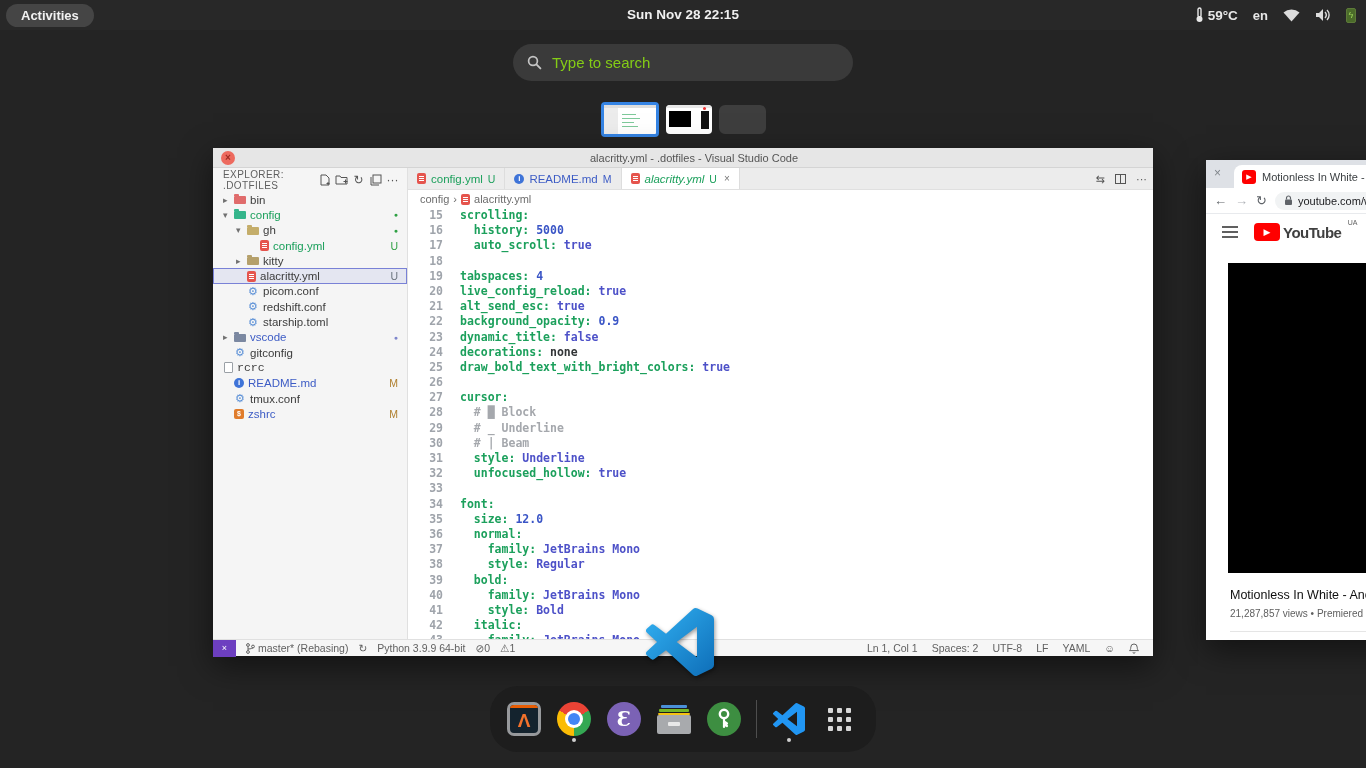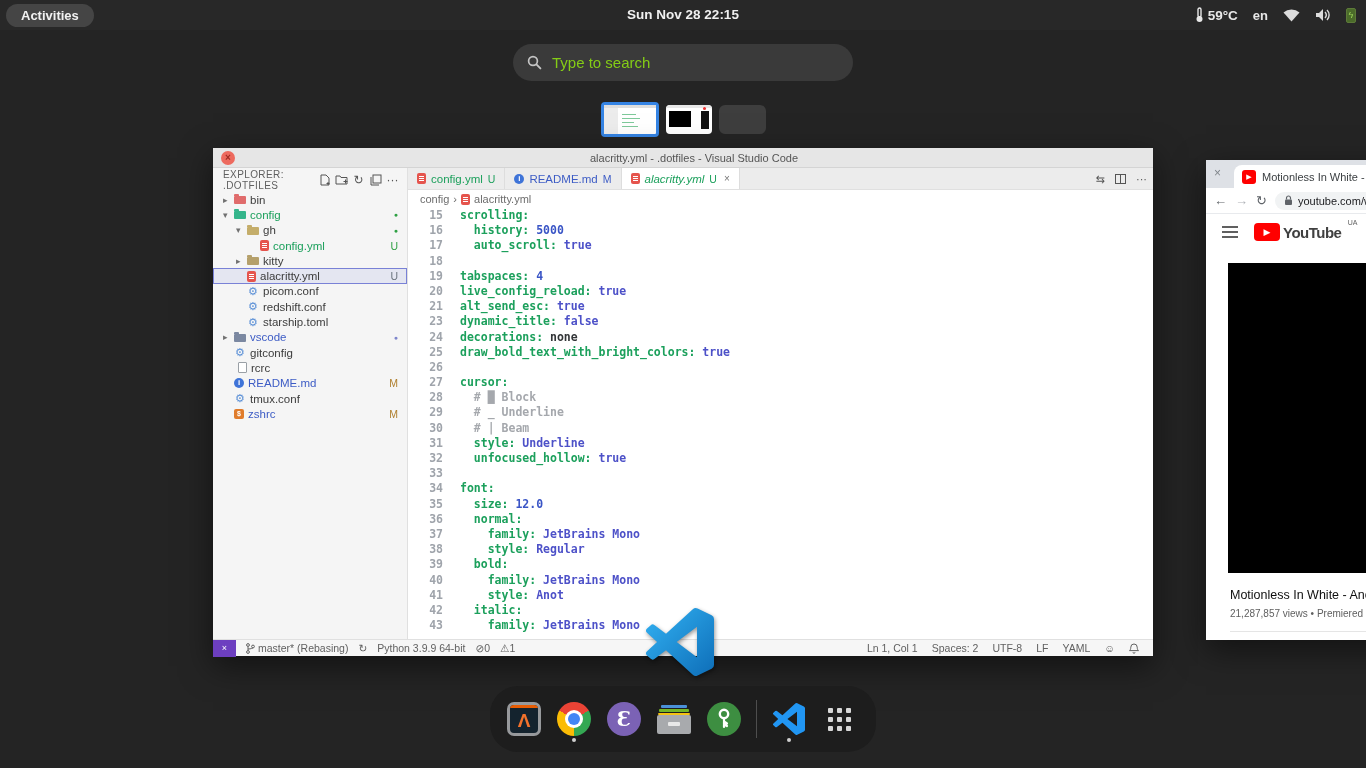--- a/index.html
+++ b/index.html
@@ -281,21 +281,21 @@
           <span class="arrow">▸</span>
           <span class="fold" style="background: rgb(123, 136, 161);"></span>
           <span class="elabel" style="color: rgb(61, 92, 197);">vscode</span>
           <span class="ebadge" style="color: rgb(126, 134, 204); font-size: 7px;">●</span>
         </div>
         <div class="erow" style="padding-left: 10px;">
           <span class="arrow"></span>
           <span class="fi gear">⚙</span>
           <span class="elabel">gitconfig</span>
         </div>
-        <div class="erow" style="padding-left: 14px;">
+        <div class="erow" style="padding-left: 0; font-family: Liberation Mono, monospace;">
           <span class="arrow"></span>
           <span class="fi plainfile"></span>
           <span class="elabel">rcrc</span>
         </div>
         <div class="erow" style="padding-left: 10px;">
           <span class="arrow"></span>
           <span class="fi info">i</span>
           <span class="elabel" style="color: rgb(61, 92, 197);">README.md</span>
           <span class="ebadge" style="color: rgb(176, 128, 48);">M</span>
         </div>
@@ -344,39 +344,40 @@
       <span>alacritty.yml</span>
     </div>
     <div class="vs-code" id="vs-code">
         <div class="cl"><span class="ln">15</span><span class="ct"><span class="c-key">scrolling:</span></span></div>
         <div class="cl"><span class="ln">16</span><span class="ct"><span class="c-key">  history: </span><span class="c-num">5000</span></span></div>
         <div class="cl"><span class="ln">17</span><span class="ct"><span class="c-key">  auto_scroll: </span><span class="c-val">true</span></span></div>
         <div class="cl"><span class="ln">18</span><span class="ct"></span></div>
         <div class="cl"><span class="ln">19</span><span class="ct"><span class="c-key">tabspaces: </span><span class="c-num">4</span></span></div>
         <div class="cl"><span class="ln">20</span><span class="ct"><span class="c-key">live_config_reload: </span><span class="c-val">true</span></span></div>
         <div class="cl"><span class="ln">21</span><span class="ct"><span class="c-key">alt_send_esc: </span><span class="c-val">true</span></span></div>
+        <div class="cl"><span class="ln">22</span><span class="ct"><span class="c-key">background_opacity: </span><span class="c-num">0.9</span></span></div>
         <div class="cl"><span class="ln">23</span><span class="ct"><span class="c-key">dynamic_title: </span><span class="c-val">false</span></span></div>
         <div class="cl"><span class="ln">24</span><span class="ct"><span class="c-key">decorations: </span><span class="c-plain">none</span></span></div>
         <div class="cl"><span class="ln">25</span><span class="ct"><span class="c-key">draw_bold_text_with_bright_colors: </span><span class="c-val">true</span></span></div>
         <div class="cl"><span class="ln">26</span><span class="ct"></span></div>
         <div class="cl"><span class="ln">27</span><span class="ct"><span class="c-key">cursor:</span></span></div>
         <div class="cl"><span class="ln">28</span><span class="ct"><span class="c-comment">  # █ Block</span></span></div>
         <div class="cl"><span class="ln">29</span><span class="ct"><span class="c-comment">  # _ Underline</span></span></div>
         <div class="cl"><span class="ln">30</span><span class="ct"><span class="c-comment">  # | Beam</span></span></div>
         <div class="cl"><span class="ln">31</span><span class="ct"><span class="c-key">  style: </span><span class="c-val">Underline</span></span></div>
         <div class="cl"><span class="ln">32</span><span class="ct"><span class="c-key">  unfocused_hollow: </span><span class="c-val">true</span></span></div>
         <div class="cl"><span class="ln">33</span><span class="ct"></span></div>
         <div class="cl"><span class="ln">34</span><span class="ct"><span class="c-key">font:</span></span></div>
         <div class="cl"><span class="ln">35</span><span class="ct"><span class="c-key">  size: </span><span class="c-num">12.0</span></span></div>
         <div class="cl"><span class="ln">36</span><span class="ct"><span class="c-key">  normal:</span></span></div>
         <div class="cl"><span class="ln">37</span><span class="ct"><span class="c-key">    family: </span><span class="c-val">JetBrains Mono</span></span></div>
         <div class="cl"><span class="ln">38</span><span class="ct"><span class="c-key">    style: </span><span class="c-val">Regular</span></span></div>
         <div class="cl"><span class="ln">39</span><span class="ct"><span class="c-key">  bold:</span></span></div>
         <div class="cl"><span class="ln">40</span><span class="ct"><span class="c-key">    family: </span><span class="c-val">JetBrains Mono</span></span></div>
-        <div class="cl"><span class="ln">41</span><span class="ct"><span class="c-key">    style: </span><span class="c-val">Anot</span></span></div>
+        <div class="cl"><span class="ln">41</span><span class="ct"><span class="c-key">    style: </span><span class="c-val">Bold</span></span></div>
         <div class="cl"><span class="ln">42</span><span class="ct"><span class="c-key">  italic:</span></span></div>
         <div class="cl"><span class="ln">43</span><span class="ct"><span class="c-key">    family: </span><span class="c-val">JetBrains Mono</span></span></div>
       </div>
   </div>
 
   <div class="vs-status" id="vs-status">
       <span class="remote">×</span>
       <span class="st-item"><svg width="9" height="11" viewBox="0 0 9 11">
           <circle cx="2" cy="2" r="1.4" fill="none" stroke="#616161"></circle>
           <circle cx="2" cy="9" r="1.4" fill="none" stroke="#616161"></circle>

